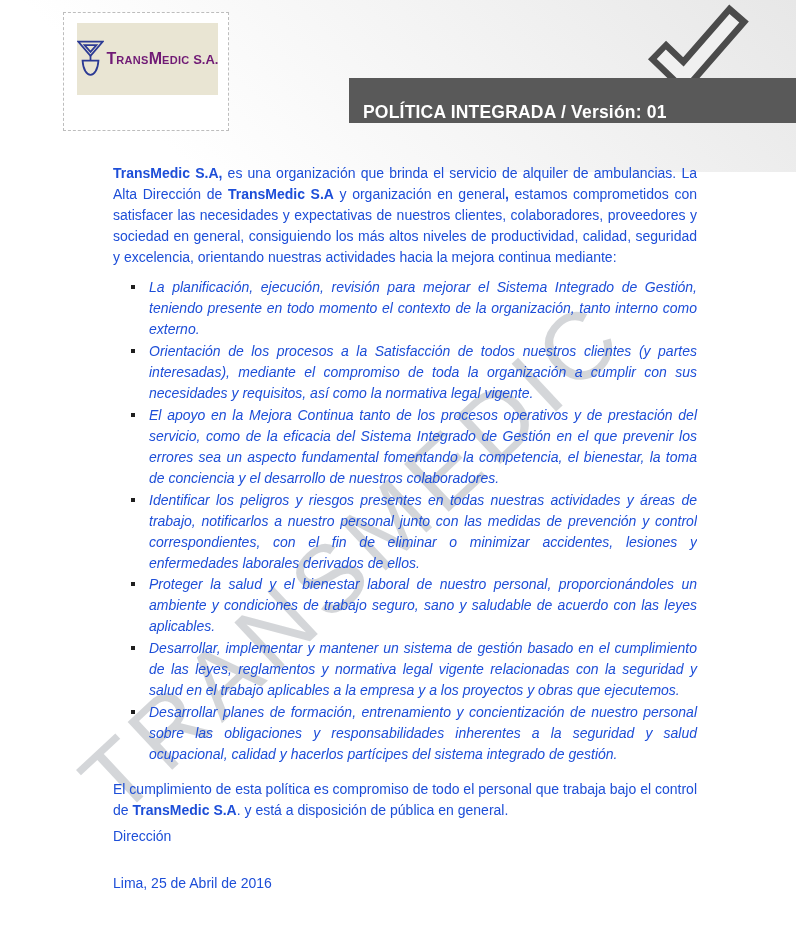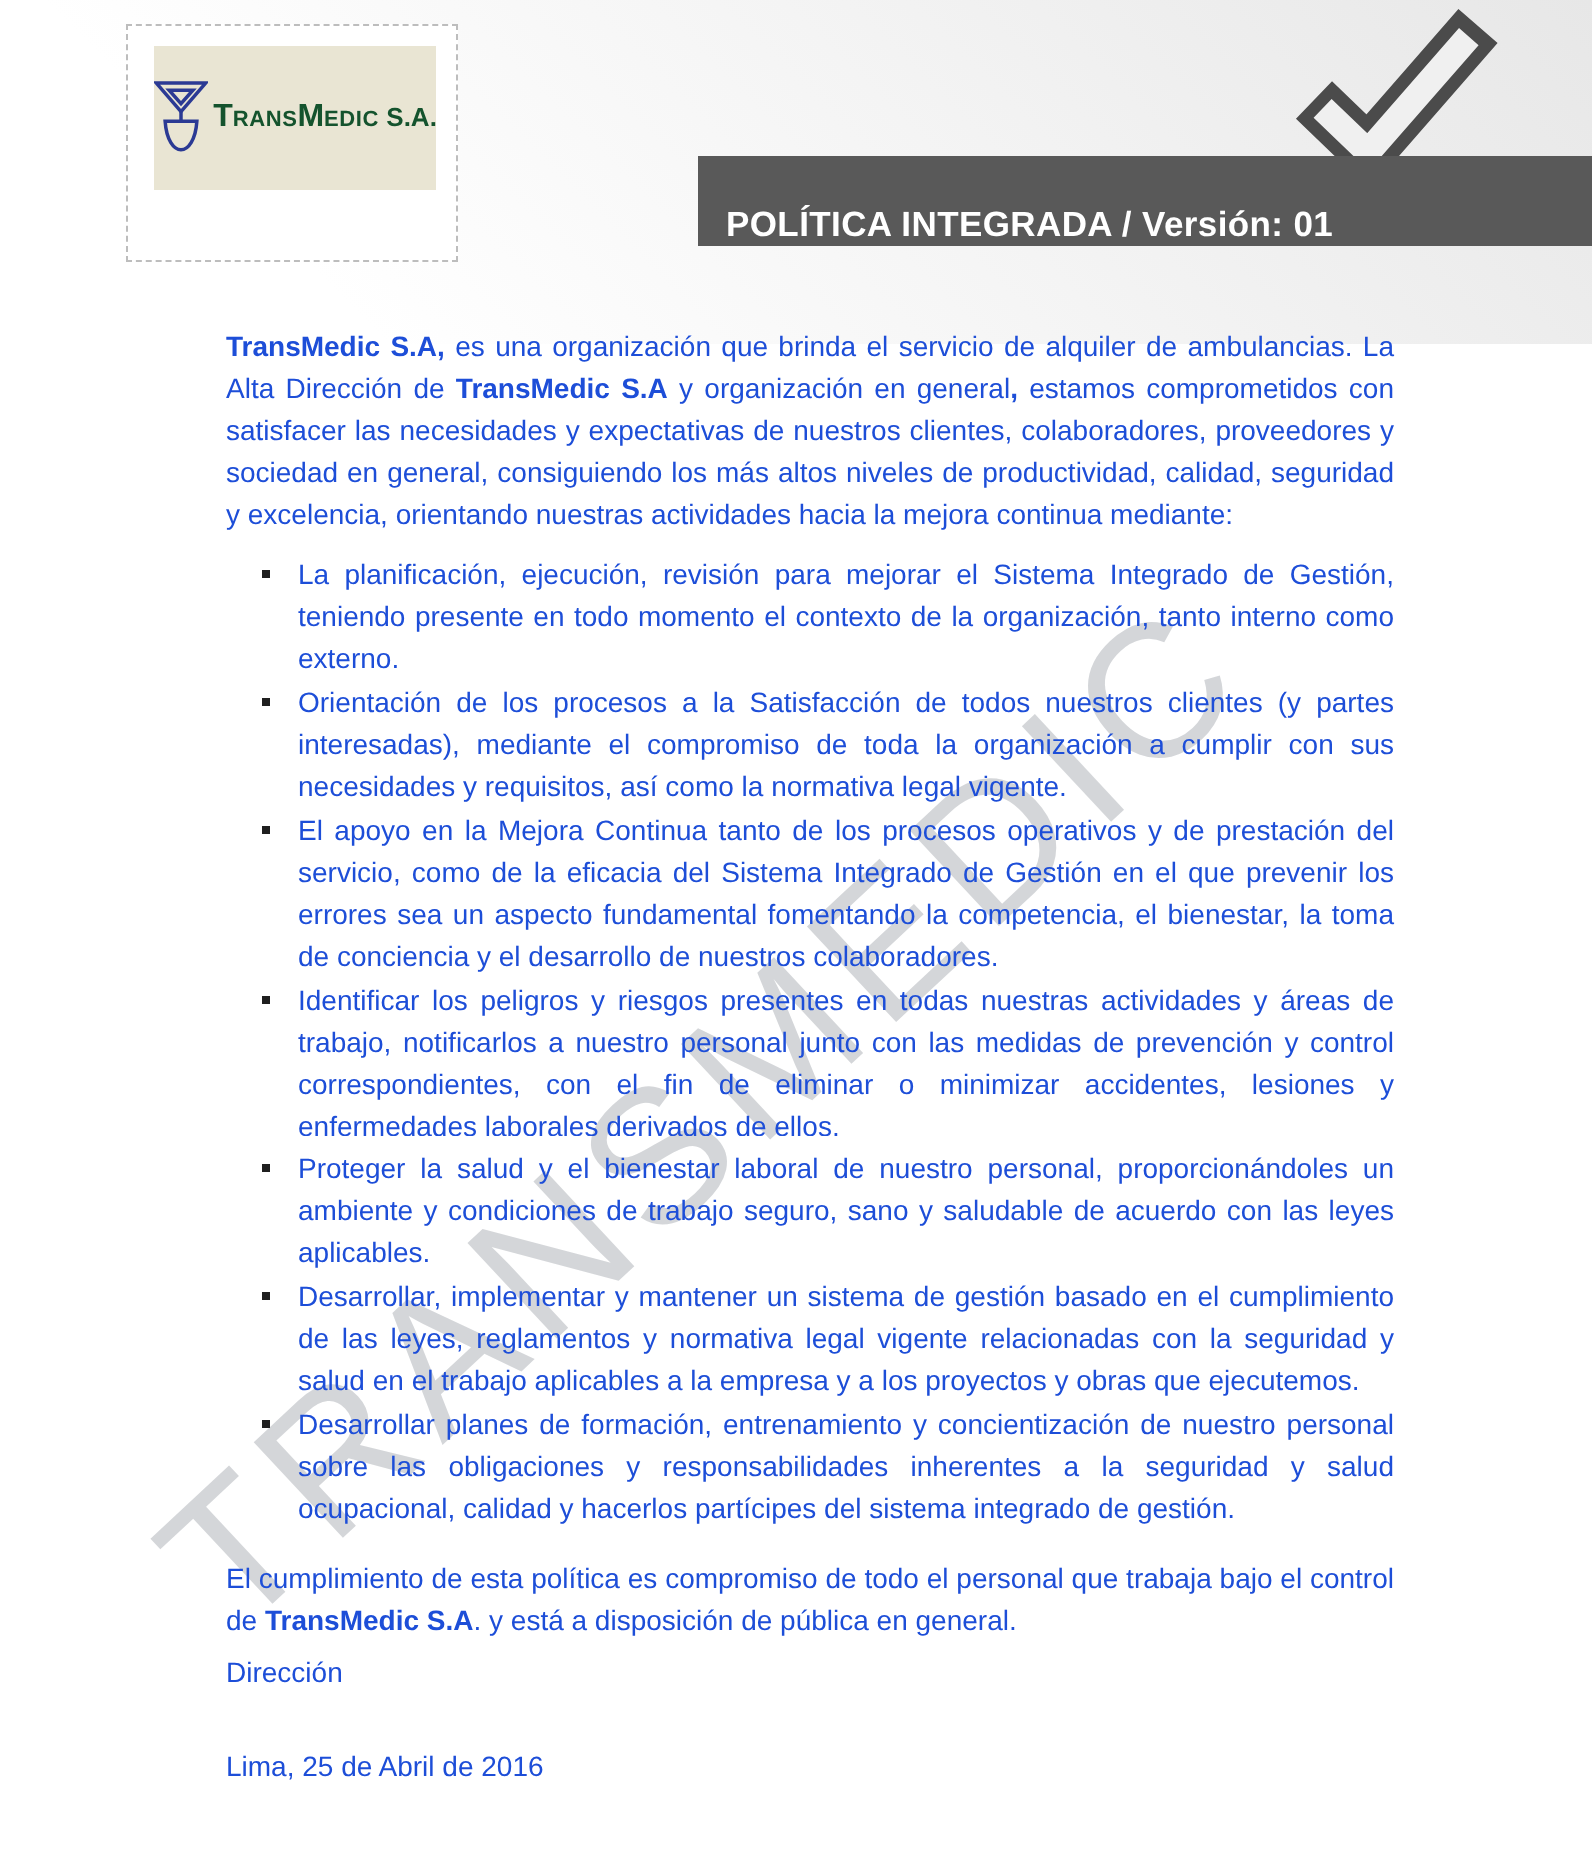--- a/index.html
+++ b/index.html
@@ -13,39 +13,39 @@
   .watermark { position:absolute; left:70px; top:290px; width:565px; height:535px;
     display:flex; align-items:center; justify-content:center; pointer-events:none; }
   .watermark span { transform:rotate(-43deg); white-space:nowrap; font-size:95px; font-weight:normal;
     letter-spacing:7px; color:rgba(112,118,130,0.30); }
 
   
   .logo-box { position:absolute; left:63px; top:12px; width:166px; height:119px;
     background:#ffffff; border:1px dashed #bdbdbd; box-sizing:border-box; }
   .logo-inner { position:absolute; left:13px; top:10px; width:141px; height:72px;
     background:#e9e5d3; display:flex; align-items:center; justify-content:center; gap:3px; }
-  .brand { color:#14532d; font-weight:bold; white-space:nowrap; line-height:1; }
+  .brand { color:#701a75; font-weight:bold; white-space:nowrap; line-height:1; }
   .brand .big { font-size:16px; }
   .brand .small { font-size:11px; letter-spacing:0.3px; }
   .brand .sa { font-size:13px; }
   .emblem { flex:0 0 auto; }
 
   
   .header-bar { position:absolute; left:349px; top:78px; width:447px; height:45px;
     background:#595959; display:flex; align-items:flex-end; padding-left:14px; box-sizing:border-box; }
   .header-bar .title { color:#ffffff; font-weight:bold; font-size:17.5px; letter-spacing:0.2px; }
 
   .checkmark { position:absolute; left:645px; top:4px; }
 
   
   .content { position:absolute; left:113px; top:155px; width:584px; font-size:14px;
     line-height:21px; color:#1d4ed8; text-align:justify; }
   .intro { margin:8px 0 9px 0; }
   ul.bullets { margin:0; padding:0; list-style:none; }
-  ul.bullets li { position:relative; padding-left:36px; margin:0 0 1px 0; }
+  ul.bullets li { position:relative; padding-left:36px; margin:0 0 1px 0;font-style:italic; }
   ul.bullets li::before { content:""; position:absolute; left:18px; top:8px; width:4px; height:4px; background:#1f1f1f; }
   ul.bullets li.clipped { height:78px; overflow:hidden; margin-bottom:6px; }
   .closing { margin:14px 0 0 0; }
   .signature { margin:5px 0 0 0; }
   .date { margin:26px 0 0 0; text-align:left; }
 </style>
 </head>
 <body>
 
 <div class="page">

